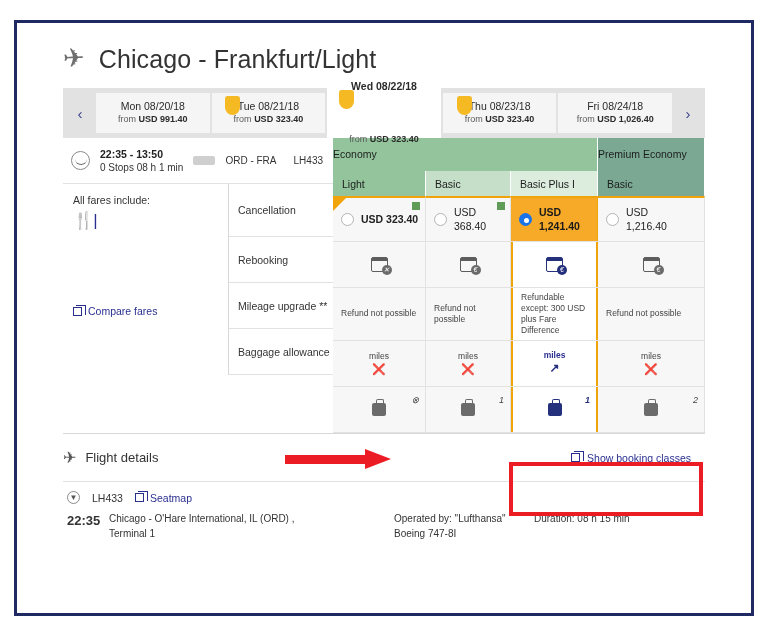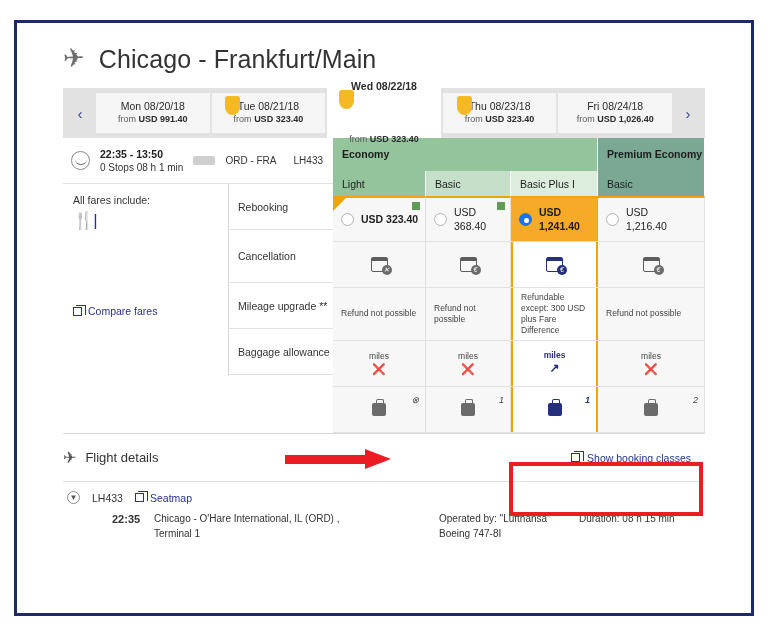--- a/index.html
+++ b/index.html
@@ -196,22 +196,21 @@
     font-size: 10.5px;
     color: #333;
     border-bottom: 1px solid #e2e2e2;
   }
   .attr-cell.tall { height: 53px; }
   
   .cabin-row { display: flex; height: 33px; }
   .cabin-cell {
     background: #93c49b;
     display: flex; align-items: center;
-    padding-left: 9px;
-    font-size: 10.5px; font-weight: bold;
+    font-size: 10.5px; font-weight: normal;
     color: #1d1d1d;
     border-right: 1px solid #ffffff;
     line-height: 1.15;
   }
   .cabin-cell.premium { background: #7aa893; }
   .fare-row { display: flex; height: 25px; }
   .fare-name {
     display: flex; align-items: center;
     padding-left: 9px;
     font-size: 10.5px; color: #1d1d1d;
@@ -403,33 +402,33 @@
     display: flex; align-items: center; justify-content: center;
     cursor: pointer;
   }
   .seg-flt { font-size: 10.5px; color: #333; }
   .seatmap {
     display: flex; align-items: center; gap: 6px;
     font-size: 10.5px; color: #2a2f8f;
     cursor: pointer;
   }
   .seg-body { display: flex; font-size: 10px; color: #333; line-height: 1.45; }
-  .seg-time { width: 46px; font-weight: bold; font-size: 11px; padding-left: 4px; margin-left: 45px; }
+  .seg-time { width: 46px; font-weight: bold; font-size: 13px; padding-left: 4px; }
   .seg-place { width: 285px; }
   .seg-op { width: 140px; }
   .seg-dur { flex: 1; }
 </style>
 </head>
 <body>
 
 <div class="page-frame">
 
   <div class="route-header">
     <span class="plane-glyph">✈</span>
-    <span class="route-title">Chicago - Frankfurt/Main</span>
+    <span class="route-title">Chicago - Frankfurt/Light</span>
   </div>
 
   <div class="date-strip">
     <div class="date-arrow">‹</div>
     <div class="date-tabs">
 
       <div class="date-tab">
         <span class="d-day">Mon 08/20/18</span>
         <span class="d-from"><span>from</span> <b>USD 991.40</b></span>
       </div>
@@ -479,22 +478,22 @@
       <div style="display:flex;">
         <div class="allfares" style="width:165px">
           <span class="allfares-title">All fares include:</span>
           <span class="cutlery">🍴|</span>
           <span class="compare">
             <i class="ico-copy"></i>
             <span>Compare fares</span>
           </span>
         </div>
         <div class="attr-col">
+          <div class="attr-cell tall">Cancellation</div>
           <div class="attr-cell">Rebooking</div>
-          <div class="attr-cell tall">Cancellation</div>
           <div class="attr-cell">Mileage upgrade **</div>
           <div class="attr-cell">Baggage allowance</div>
         </div>
       </div>
     </div>
 
     <div class="matrix-right">
 
       <div class="cabin-row">
         <div class="cabin-cell" style="width:265px">Economy</div>

